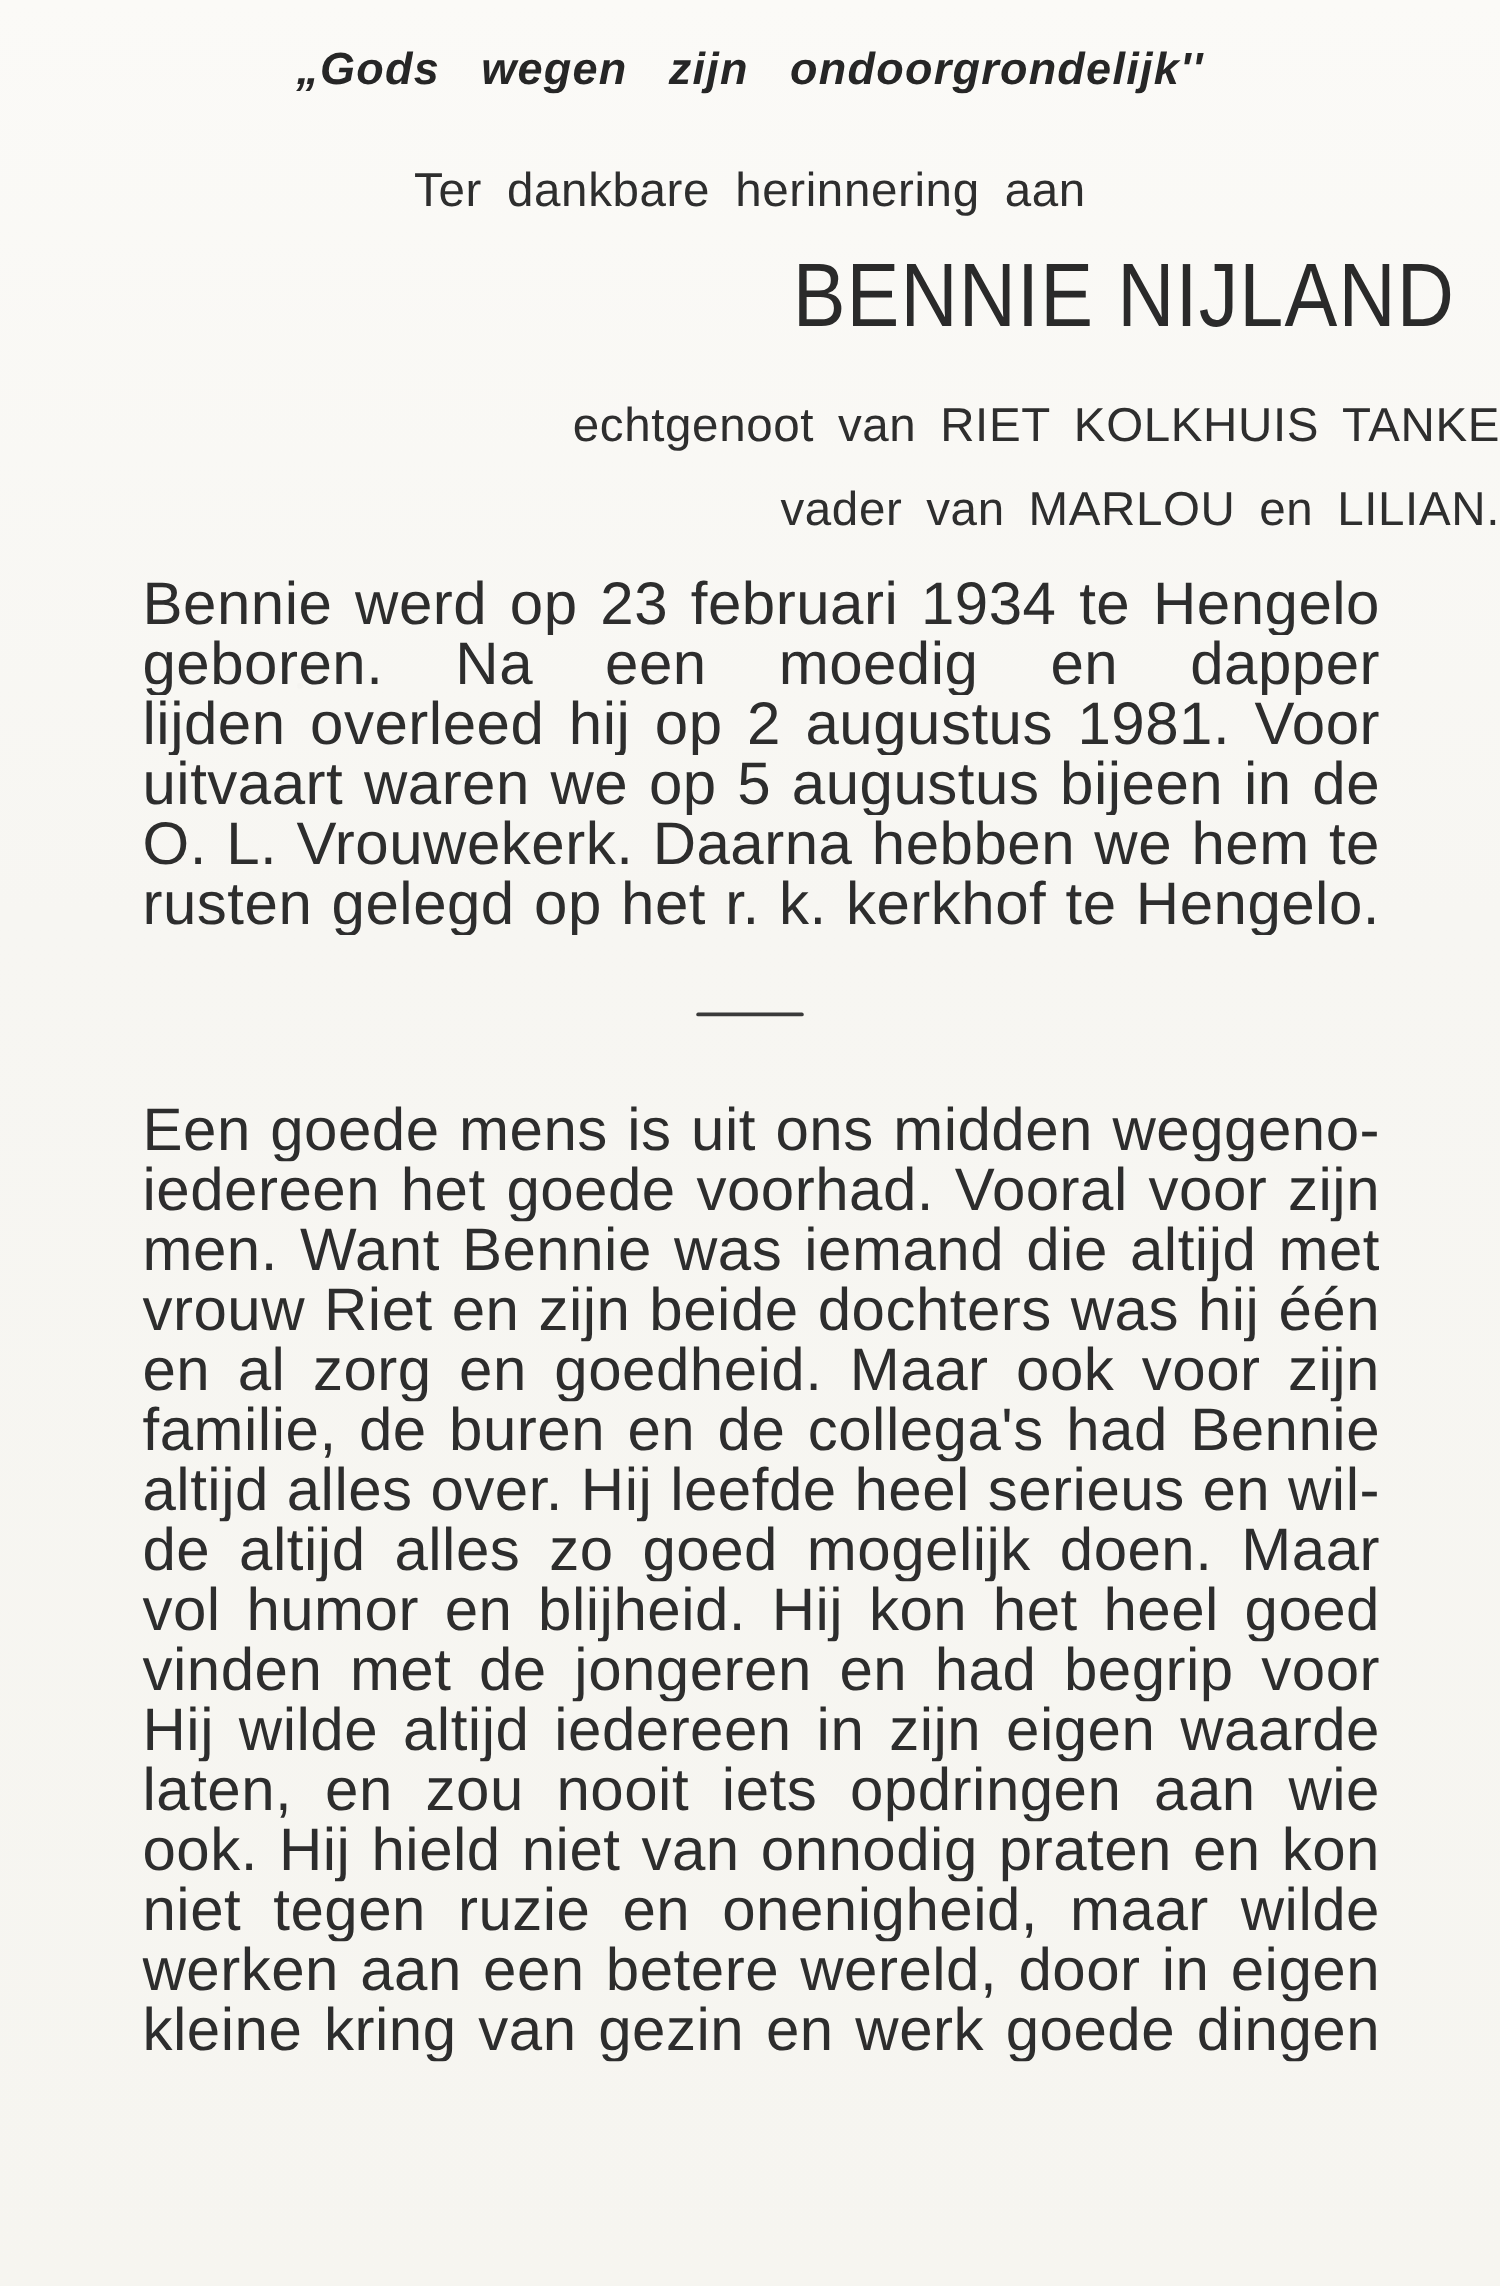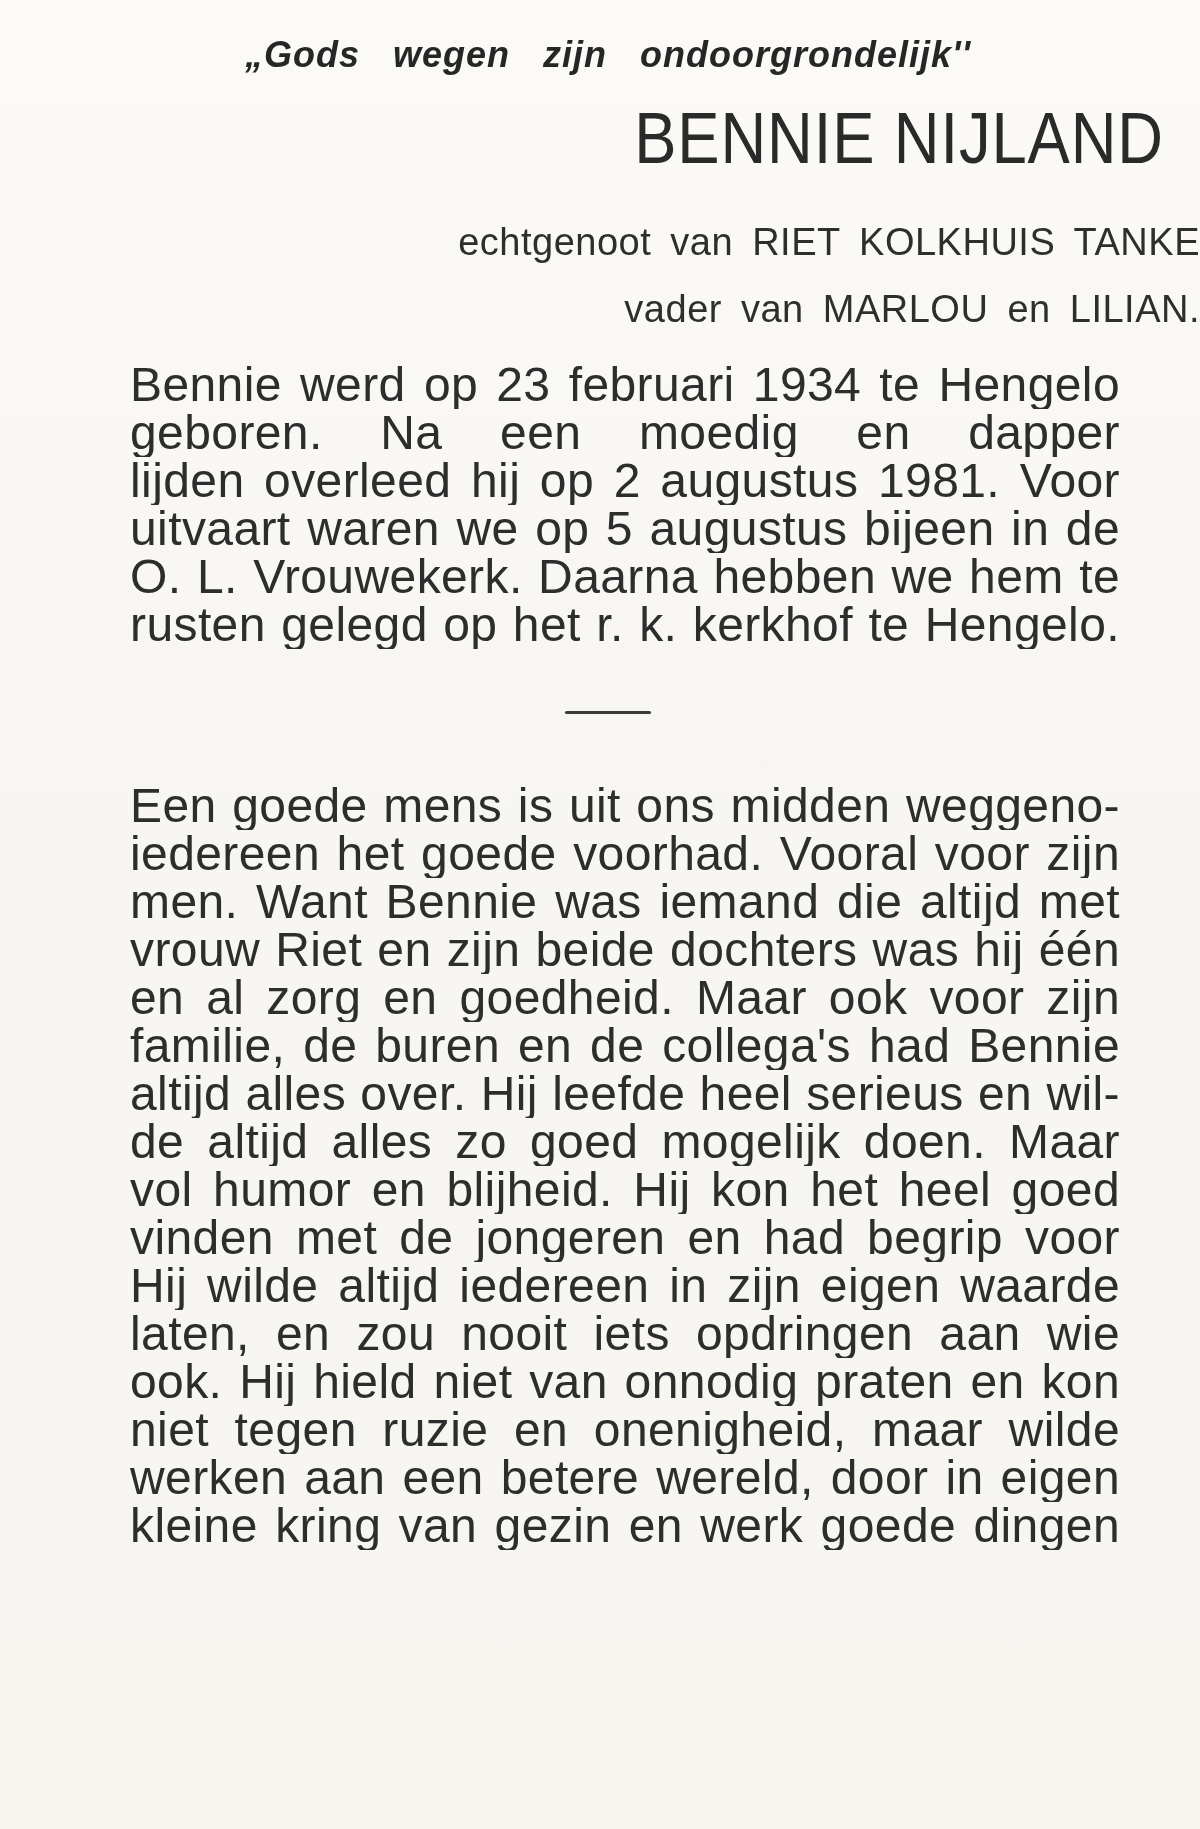--- a/index.html
+++ b/index.html
@@ -14,21 +14,20 @@
     margin: 0 auto;
     background: #f8f7f3;
     background-image:
       radial-gradient(circle at 20% 30%, rgba(0,0,0,0.012) 0 2px, transparent 3px),
       radial-gradient(circle at 70% 60%, rgba(0,0,0,0.010) 0 2px, transparent 3px),
       linear-gradient(180deg, #fbfaf7 0%, #f7f6f2 40%, #f6f5f0 100%);
     color: #2d2d2d;
     font-family: "Liberation Sans", "DejaVu Sans", sans-serif;
     overflow: hidden;
     box-sizing: border-box;
-    padding-left: 16px;
   }
   .quote {
     margin-top: 34px;
     text-align: center;
     font-size: 36px;
     font-weight: bold;
     font-style: italic;
     letter-spacing: 1px;
     word-spacing: 22px;
     color: #262626;
@@ -89,20 +88,21 @@
     margin: 62px auto 0 auto;
   }
 </style>
 </head>
 <body>
 
 <div class="card">
 
   <div class="quote">„Gods wegen zijn ondoorgrondelijk''</div>
 
+  <div class="intro">Ter dankbare herinnering aan</div>
 
   <div class="name">
     <span class="squeeze">BENNIE NIJLAND</span>
   </div>
 
   <div class="relation spouse">echtgenoot van RIET KOLKHUIS TANKE</div>
   <div class="relation children">vader van MARLOU en LILIAN.</div>
 
   <div class="paragraph bio">
     <div class="jline">Bennie werd op 23 februari 1934 te Hengelo Ov</div>

